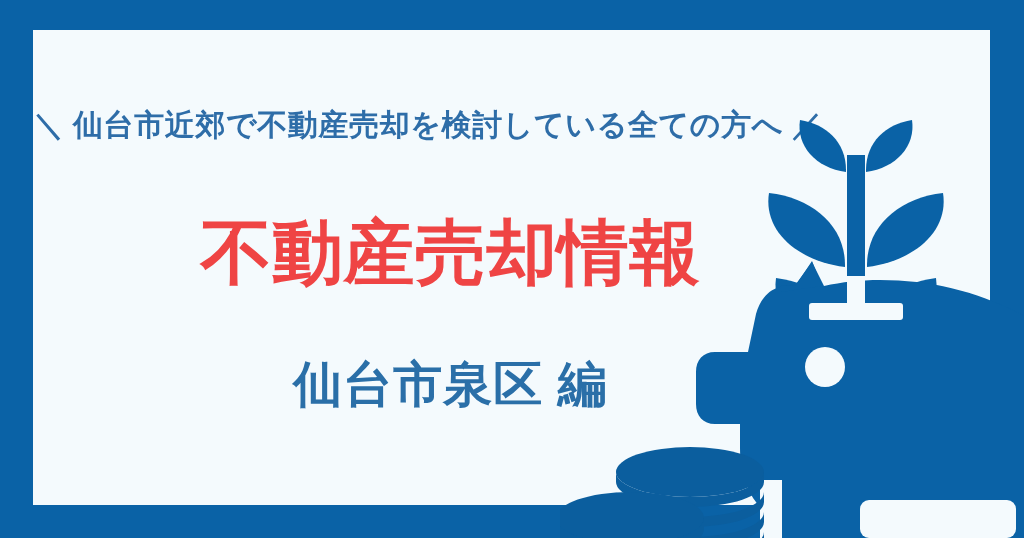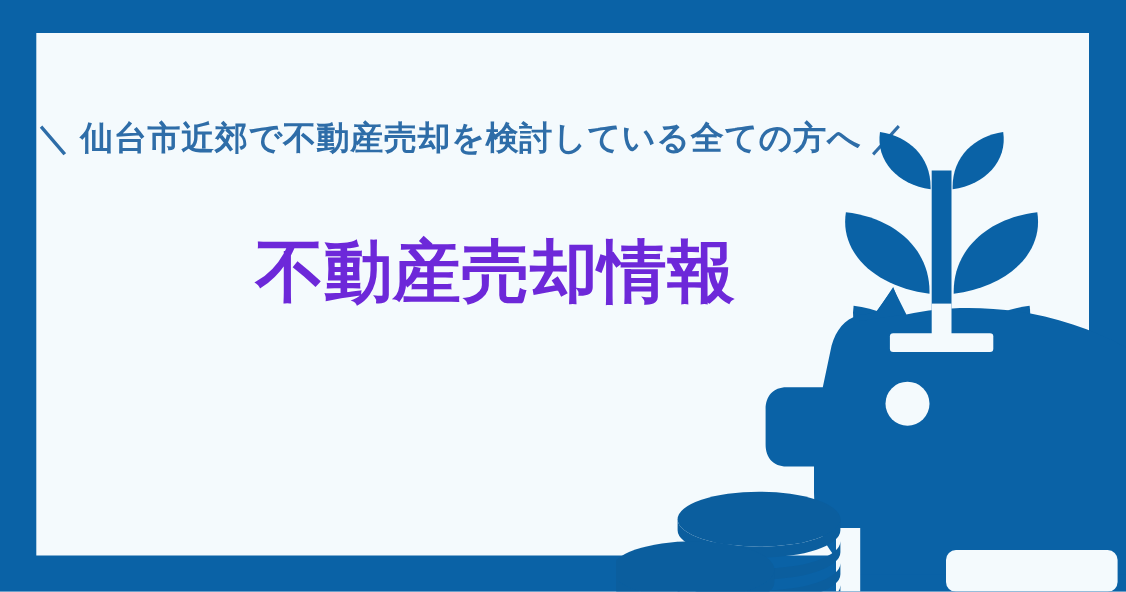--- a/index.html
+++ b/index.html
@@ -56,25 +56,25 @@
     color: #2e6da8;
     white-space: nowrap;
   }
 
   .headline {
     position: absolute;
     left: 0;
     top: 185px;
     width: 835px;
     text-align: center;
-    font-size: 62px;
+    font-size: 71px;
     line-height: 1.08;
     font-weight: 700;
     letter-spacing: 0.005em;
-    color: #6d28d9;
+    color: #ef4444;
     white-space: nowrap;
   }
 
   .region {
     position: absolute;
     left: 0;
     top: 322px;
     width: 835px;
     text-align: center;
     font-size: 49px;
@@ -99,20 +99,21 @@
 
 <div id="banner">
 
   <div id="panel">
 
     <div class="kicker">＼ 仙台市近郊で不動産売却を検討している全ての方へ ／</div>
 
 
     <div class="headline">不動産売却情報</div>
 
+    <div class="region">仙台市泉区 編</div>
 
   </div>
 
   <div id="art">
     <svg viewBox="0 0 464 458" xmlns="http://www.w3.org/2000/svg">
 
       <g fill="#0a62a6">
 
         <rect x="287" y="75" width="18" height="222"></rect>
 

